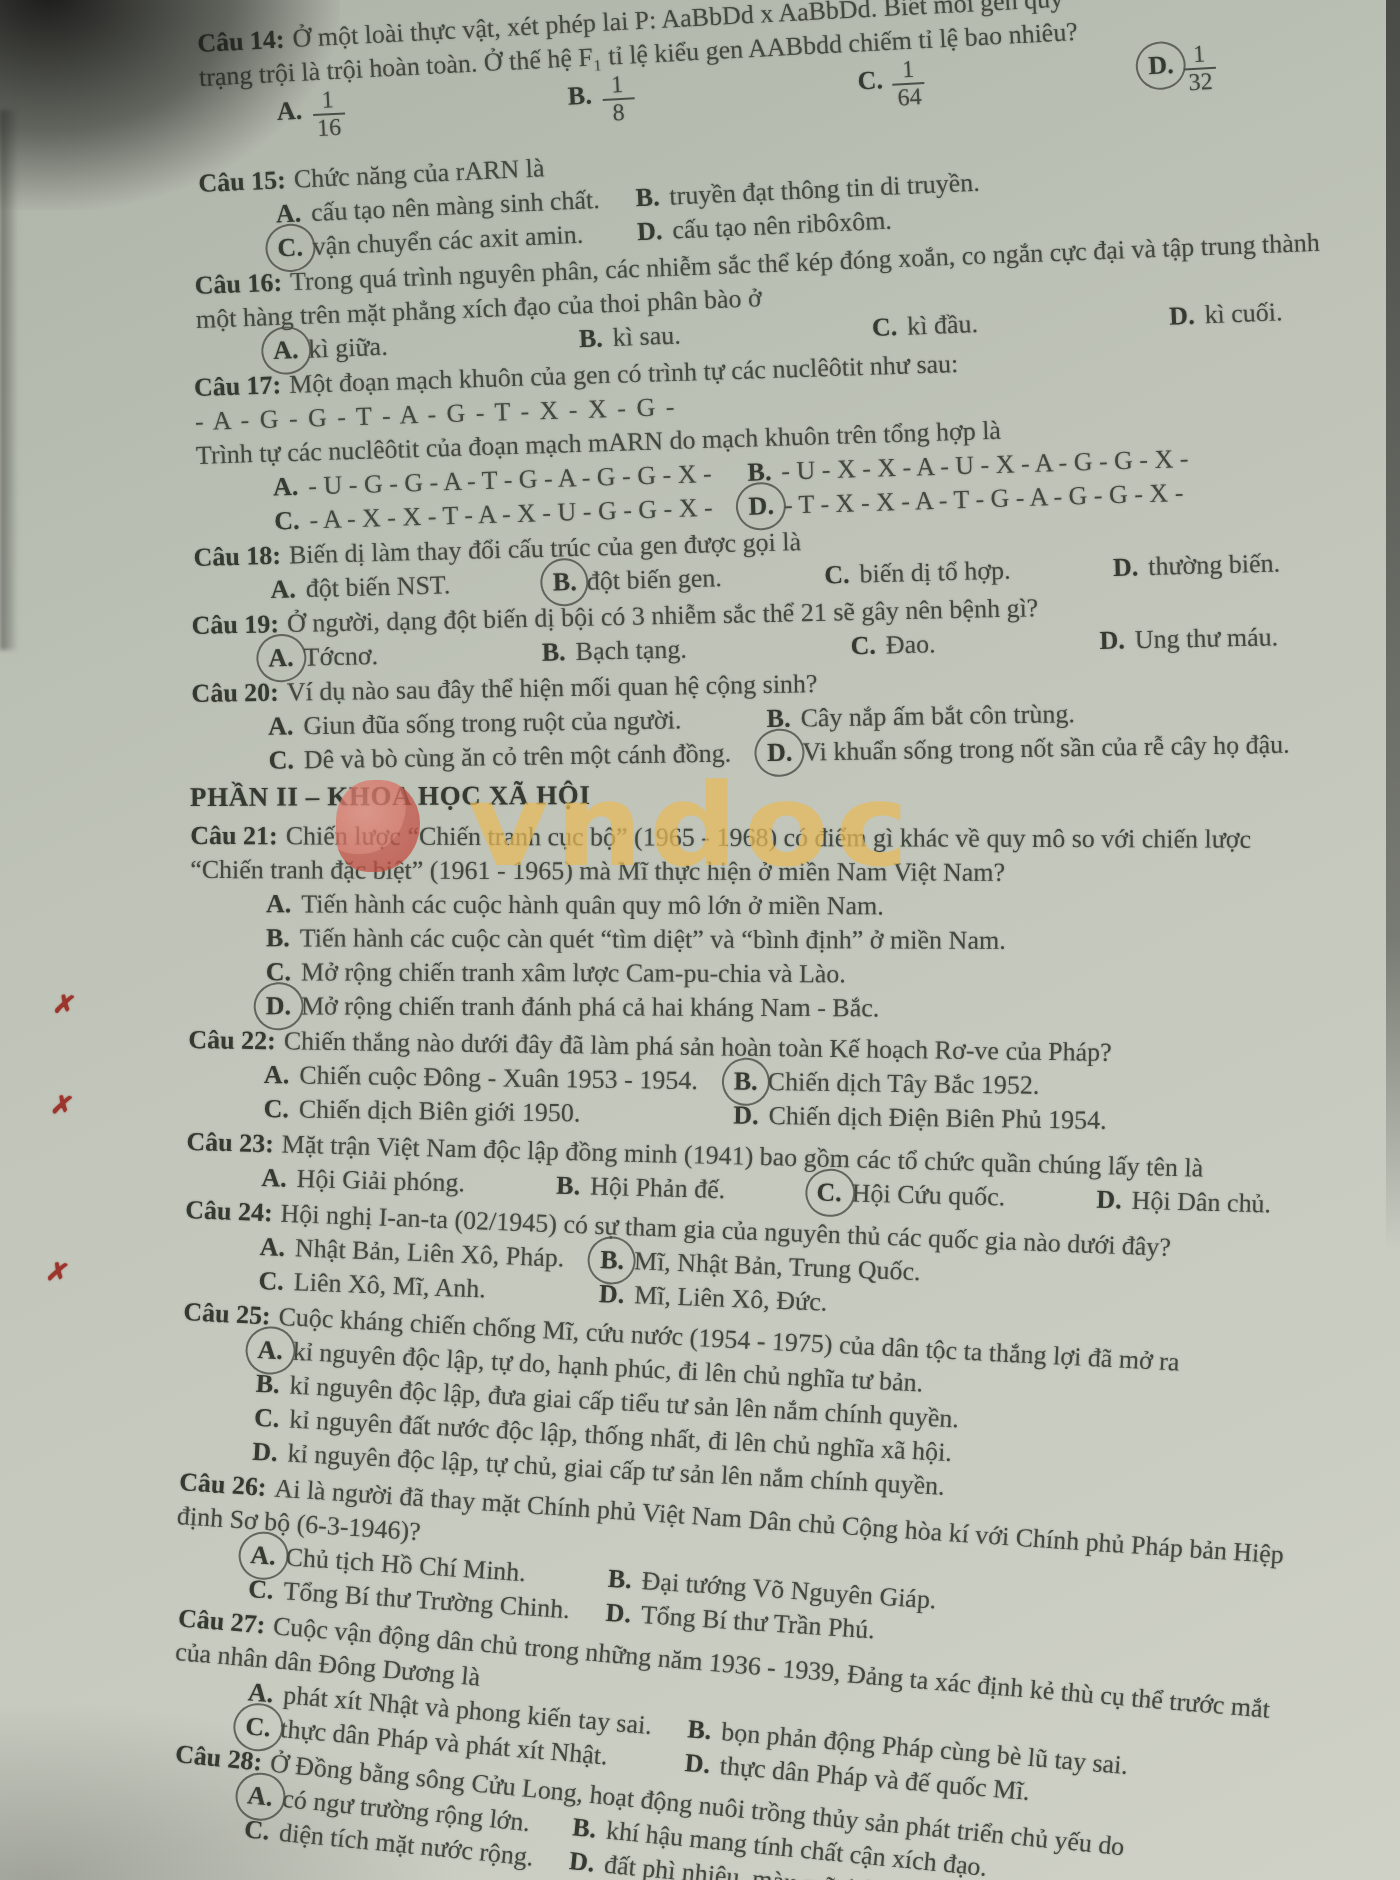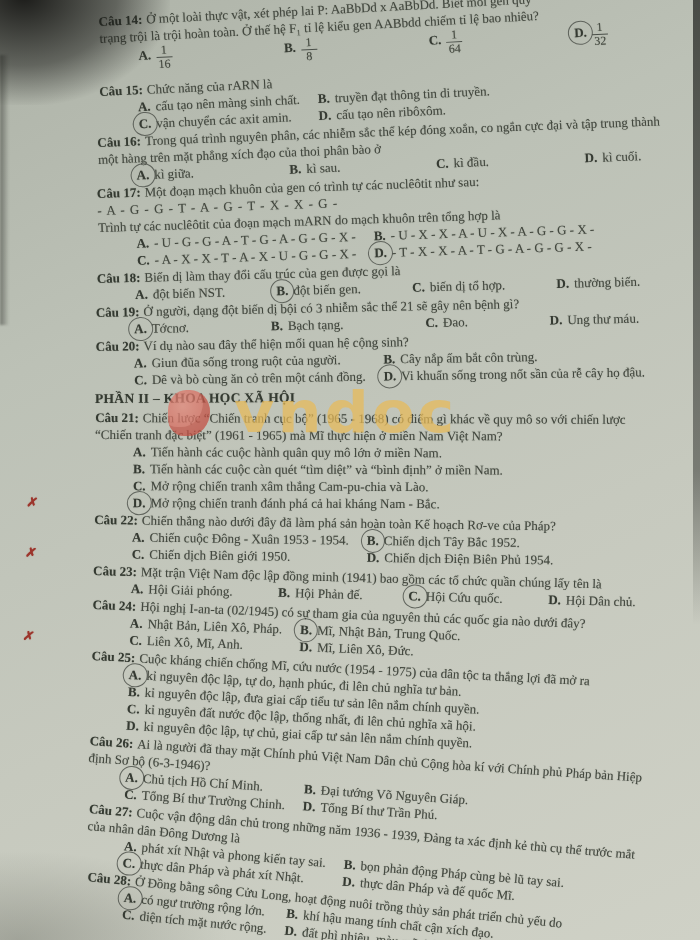--- a/index.html
+++ b/index.html
@@ -121,21 +121,21 @@
         <div class="opt"><b class="ol circled">D.</b><span>Vi khuẩn sống trong nốt sần của rễ cây họ đậu.</span></div>
       </div>
     </div>
     <div class="part-header" style="transform: rotate(-0.3deg); margin-left: 95px;">PHẦN II – KHOA HỌC XÃ HỘI</div>
     <div class="q" style="transform: rotate(0.2deg); margin-left: 95px;">
       <p class="stem"><b class="qlabel">Câu 21:</b><span>Chiến lược “Chiến tranh cục bộ” (1965 - 1968) có điểm gì khác về quy mô so với chiến lược</span></p>
       <p class="stem2">“Chiến tranh đặc biệt” (1961 - 1965) mà Mĩ thực hiện ở miền Nam Việt Nam?</p>
       <div class="opts list">
         <div class="opt"><b class="ol">A.</b><span>Tiến hành các cuộc hành quân quy mô lớn ở miền Nam.</span></div>
         <div class="opt"><b class="ol">B.</b><span>Tiến hành các cuộc càn quét “tìm diệt” và “bình định” ở miền Nam.</span></div>
-        <div class="opt"><b class="ol">C.</b><span>Mở rộng chiến tranh xâm thắng Cam-pu-chia và Lào.</span></div>
+        <div class="opt"><b class="ol">C.</b><span>Mở rộng chiến tranh xâm lược Cam-pu-chia và Lào.</span></div>
         <div class="opt"><span class="xmark">✗</span><b class="ol circled">D.</b><span>Mở rộng chiến tranh đánh phá cả hai kháng Nam - Bắc.</span></div>
       </div>
     </div>
     <div class="q" style="transform: rotate(0.8deg); margin-left: 94px;">
       <p class="stem"><b class="qlabel">Câu 22:</b><span>Chiến thắng nào dưới đây đã làm phá sản hoàn toàn Kế hoạch Rơ-ve của Pháp?</span></p>
       <div class="opts grid2">
         <div class="opt"><b class="ol">A.</b><span>Chiến cuộc Đông - Xuân 1953 - 1954.</span></div>
         <div class="opt"><b class="ol circled">B.</b><span>Chiến dịch Tây Bắc 1952.</span></div>
         <div class="opt"><span class="xmark">✗</span><b class="ol">C.</b><span>Chiến dịch Biên giới 1950.</span></div>
         <div class="opt"><b class="ol">D.</b><span>Chiến dịch Điện Biên Phủ 1954.</span></div>

